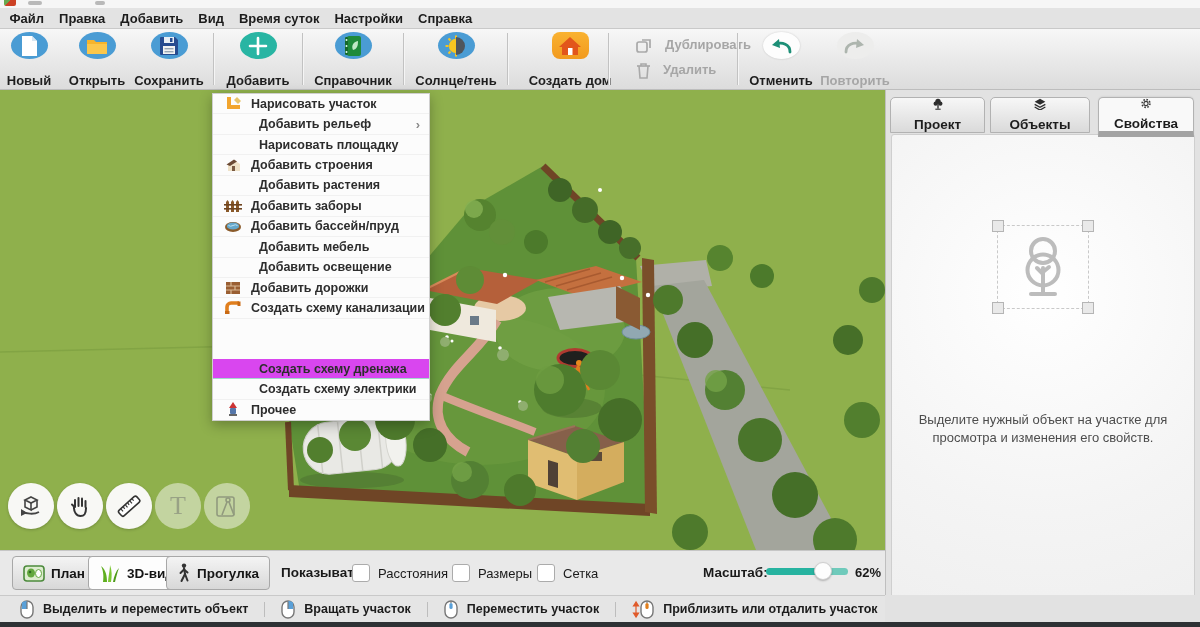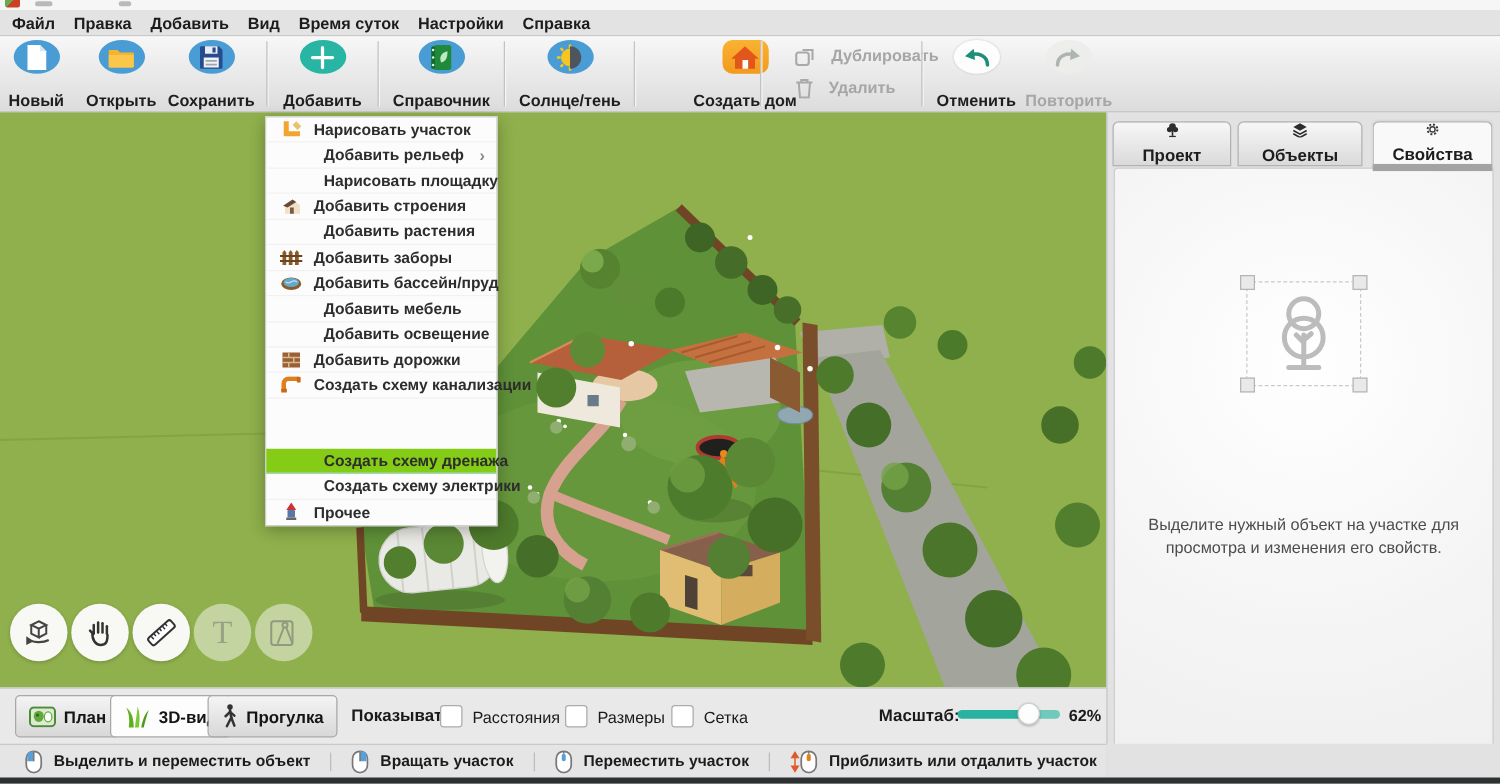--- a/index.html
+++ b/index.html
@@ -35,27 +35,27 @@
   #canvas { position:absolute; left:0; top:90px; width:885px; height:460px; background:#8fb04c; }
 
   
   #side-tools { position:absolute; left:8px; top:483px; display:flex; gap:3px; }
   .stool { width:46px; height:46px; border-radius:50%; background:#f8f8f5; box-shadow:0 1px 3px rgba(0,0,0,.2); display:flex; align-items:center; justify-content:center; }
   .stool.dis { background:rgba(238,243,230,.55); box-shadow:none; }
   .stool.dis svg, .stool.dis span { opacity:.45; }
   .t-glyph { font-family:"Liberation Serif", serif; font-size:26px; color:#666; }
 
   
-  #add-menu { position:absolute; left:212px; top:93px; width:186px; height:328px; background:#fcfcfc; border:1px solid #cfcfcf; box-shadow:0 4px 12px rgba(0,0,0,.28); z-index:30; display:flex; flex-direction:column; }
+  #add-menu { position:absolute; left:212px; top:93px; width:218px; height:328px; background:#fcfcfc; border:1px solid #cfcfcf; box-shadow:0 4px 12px rgba(0,0,0,.28); z-index:30; display:flex; flex-direction:column; }
   .menu-row { height:23.43px; display:flex; align-items:center; padding-left:10px; position:relative; border-bottom:1px solid #f1f1f1; cursor:pointer; }
   .menu-row:last-child { border-bottom:none; }
   .menu-row .mi { width:20px; height:17px; display:flex; align-items:center; justify-content:center; flex:none; }
   .menu-row .ml { font-size:12.5px; font-weight:700; color:#2d2d2d; margin-left:8px; white-space:nowrap; }
   .menu-row.noicon .ml { margin-left:36px; }
-  .menu-row.hl { background:#84cc16; border-bottom:1px solid #a2d9cc;margin-top:40px; }
+  .menu-row.hl { background:#d946ef; border-bottom:1px solid #a2d9cc;margin-top:40px; }
   .sub-arrow { position:absolute; right:9px; color:#8a8a8a; font-size:13px; font-weight:700; }
 
   
   #right-panel { position:absolute; left:885px; top:90px; width:315px; height:532px; background:#e2e2e2; border-left:1px solid #bfbfbf; }
   .tab { position:absolute; top:7px; height:36px; border:1px solid #b2b2b2; border-radius:5px 5px 0 0; background:linear-gradient(#f7f7f7,#dadada); display:flex; align-items:center; justify-content:center; gap:7px; cursor:pointer;flex-direction:column; }
   .tab .tl { font-size:13.5px; font-weight:700; color:#1d1d1d; }
   .tab.active { background:#f9f9f9; border-bottom:6px solid #a3a3a3; height:40px; z-index:3; box-shadow:0 -1px 2px rgba(0,0,0,.06); }
   #panel-card { position:absolute; left:5px; top:44px; width:304px; height:482px; background:#f7f7f7; border:1px solid #cfcfcf; border-radius:3px; background:radial-gradient(circle at 50% 33%, #ffffff 0%, #f4f4f4 62%, #efefef 100%); }
   #ph-box { position:absolute; left:50%; top:90px; transform:translateX(-50%); width:92px; height:84px; border:1px dashed #c9c9c9; display:flex; align-items:center; justify-content:center; }
   .handle { position:absolute; width:12px; height:12px; background:#e9e9e9; border:1px solid #b5b5b5; }
@@ -175,21 +175,21 @@
               <path d="M4.5 19.5 l2-2"></path>
             </g>
           </g>
         <path d="M12 3 a9 9 0 0 1 0 18 z" fill="#4f555c"></path>
       </svg>
     </div>
     <div class="lbl">Солнце/тень</div>
   </div>
   <div class="tsep" style="left:507px"></div>
 
-  <div class="tbtn" style="left:535px;width:122px">
+  <div class="tbtn" style="left:509px;width:122px">
     <div class="orangesq">
       <svg width="24" height="22" viewBox="0 0 24 22">
           <path d="M12 2 L23 12 h-3 v8 h-16 v-8 h-3 z" fill="#e2561b"></path>
           <rect x="10" y="13" width="4.5" height="7" fill="#fff"></rect>
         </svg>
     </div>
     <div class="lbl">Создать дом</div>
   </div>
   <div class="tsep" style="left:608px"></div>
 

